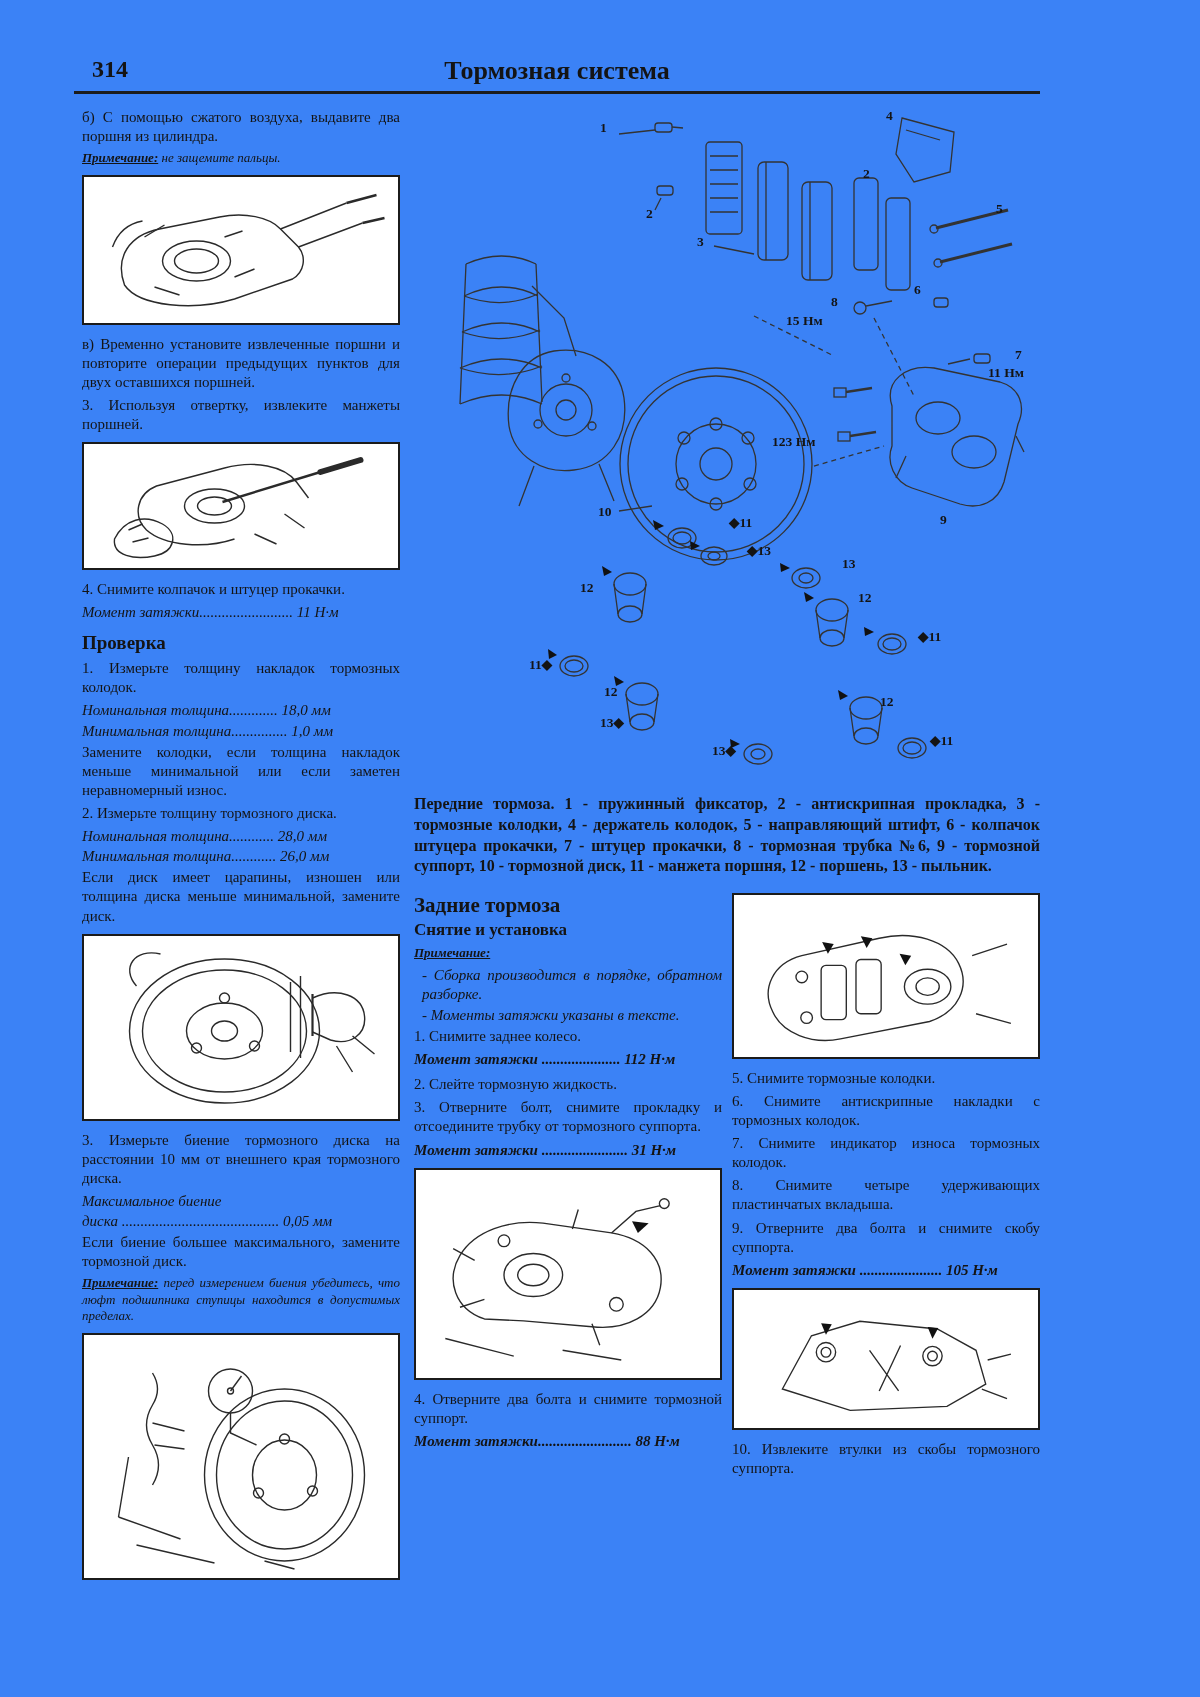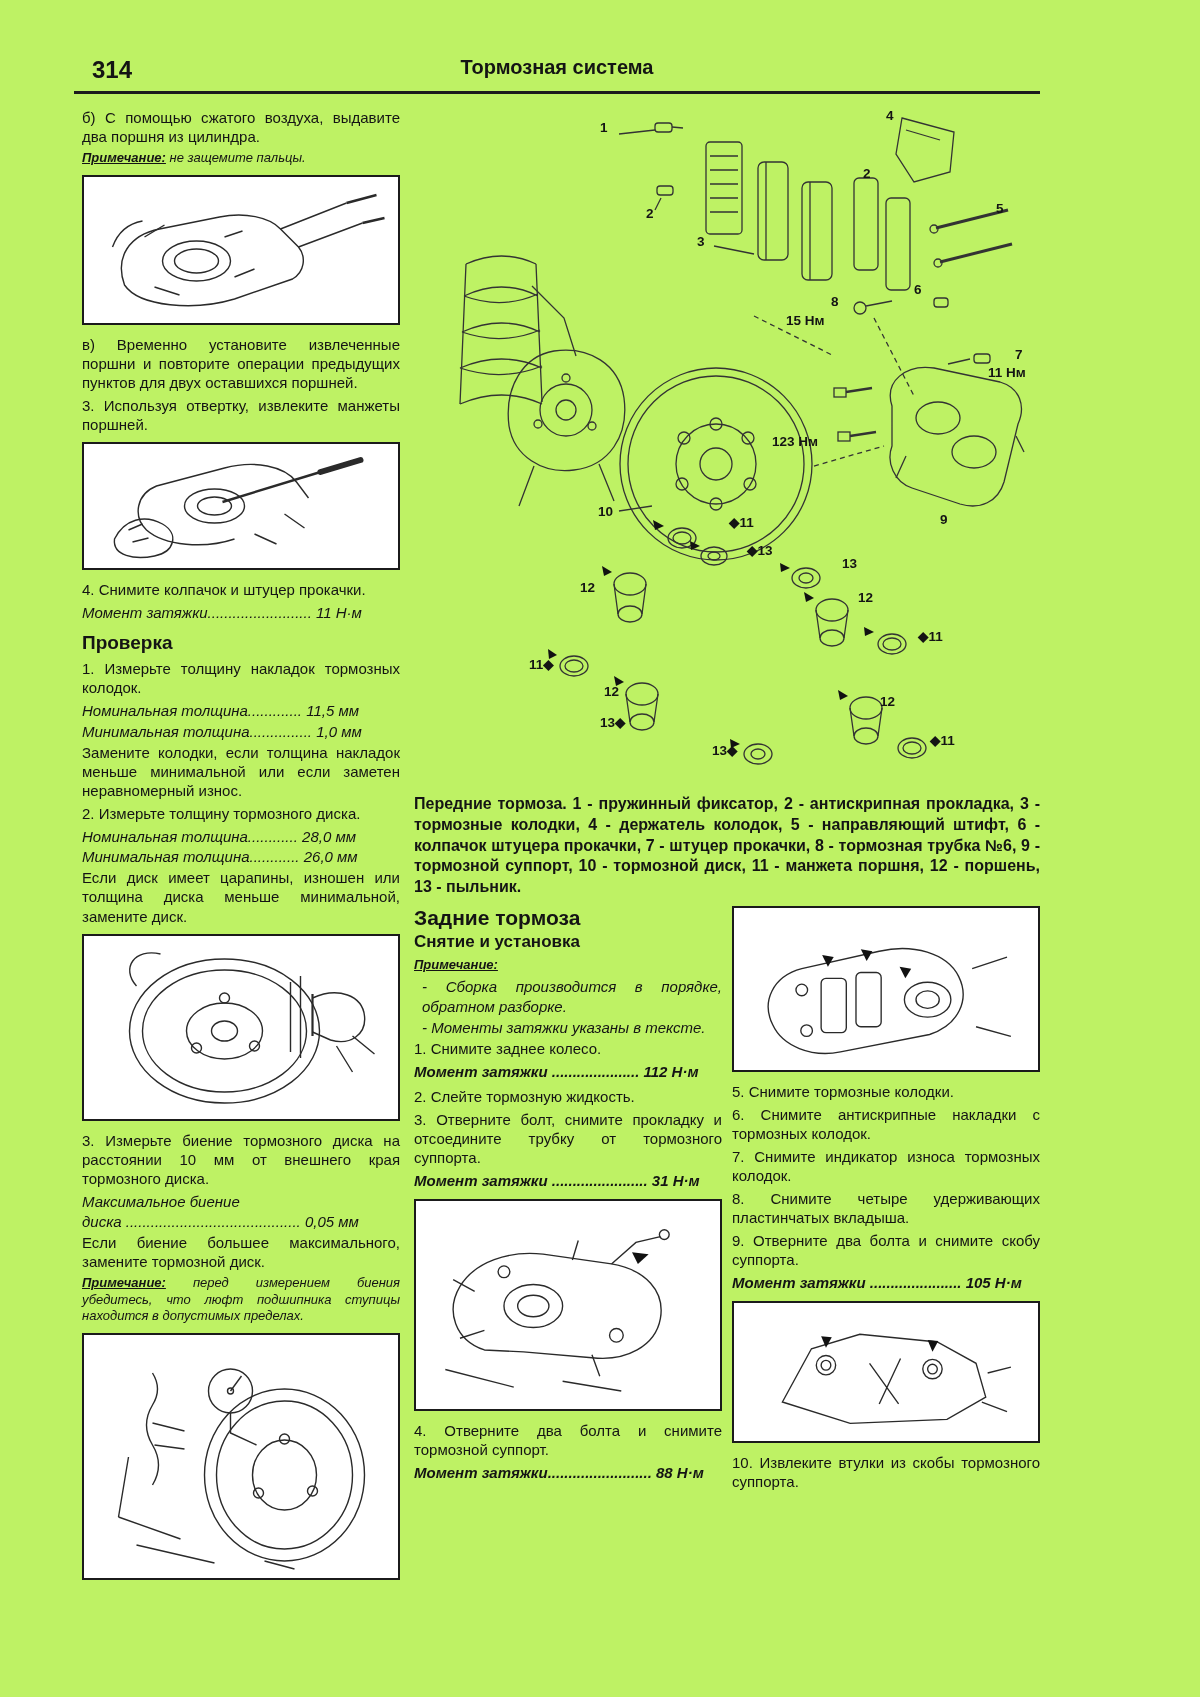--- a/index.html
+++ b/index.html
@@ -1,24 +1,24 @@
 <!DOCTYPE html>
 <html><head>
 <meta charset="utf-8">
 <style>
   * { margin:0; padding:0; box-sizing:border-box; }
   html,body { background:#ffffff; }
   body { font-family:"Liberation Sans", sans-serif; color:#141414; }
   .page {
     position:relative; width:1200px; height:1697px; margin:0 auto;
-    background:#bef264; padding:56px 160px 24px 74px; overflow:hidden;
+    background:#3b82f6; padding:56px 160px 24px 74px; overflow:hidden;font-family:Liberation Serif, serif;
   }
   .page-header { position:relative; border-bottom:3px solid #1c1c1c; padding-bottom:6px; height:38px; }
   .page-number { position:absolute; left:18px; top:0; font-size:24px; font-weight:bold; }
-  .page-title { display:block; width:100%; text-align:center; font-size:20px; font-weight:bold; }
+  .page-title { display:block; width:100%; text-align:center; font-size:26px; font-weight:bold; }
 
   .columns { display:flex; gap:14px; margin-top:12px; }
   .left-col { width:318px; flex:none;margin-left:8px; }
   .right-col { flex:1; min-width:0; }
 
   .body { font-size:15px; line-height:1.27; text-align:justify; margin:2px 0 4px; }
   .spec { font-size:15px; font-style:italic; line-height:1.28; margin:1px 0; }
   .torque { font-size:15px; font-style:italic; line-height:1.3; margin:2px 0 6px; }
   .torque.bold { font-weight:bold; }
   .note { font-size:13px; font-style:italic; line-height:1.27; text-align:justify; margin:2px 0 4px; }
@@ -31,21 +31,21 @@
   .rear-sub { font-size:17px; font-weight:bold; margin:0 0 5px; }
 
   .img-box { border:2px solid #1b1b1b; background:#fff; margin:8px 0 10px; overflow:hidden; }
   .img-box svg { display:block; width:100%; }
 
   .figure-wrap { position:relative; width:635px; height:672px; }
   .figure-wrap svg { position:absolute; left:0; top:0; }
   .callout { position:absolute; font-size:13.5px; font-weight:bold; white-space:nowrap; }
 
   .caption { font-weight:bold; font-size:16px; line-height:1.3; text-align:justify; margin-top:16px; }
-  .sub-columns { display:flex; gap:10px; margin-top:0;justify-content:flex-end; }
+  .sub-columns { display:flex; gap:10px; margin-top:8px;justify-content:flex-end; }
   .sub-col { flex:1; min-width:0; }
 </style>
 </head>
 <body>
 
 <div class="page">
 
   <header class="page-header">
     <span class="page-number">314</span>
     <span class="page-title">Тормозная система</span>
@@ -88,21 +88,21 @@
             <path d="M170 90 l22 10 M200 70 l20 14"></path>
           </g>
         </svg>
       </figure>
 
       <p class="body">4. Снимите колпачок и штуцер прокачки.</p>
       <p class="torque">Момент затяжки......................... 11 Н·м</p>
 
       <h3 class="section-heading">Проверка</h3>
       <p class="body">1. Измерьте толщину накладок тормозных колодок.</p>
-      <p class="spec">Номинальная толщина............. 11,5 мм</p>
+      <p class="spec">Номинальная толщина............. 18,0 мм</p>
       <p class="spec">Минимальная толщина............... 1,0 мм</p>
       <p class="body">Замените колодки, если толщина накладок меньше минимальной или если заметен неравномерный износ.</p>
       <p class="body">2. Измерьте толщину тормозного диска.</p>
       <p class="spec">Номинальная толщина............ 28,0 мм</p>
       <p class="spec">Минимальная толщина............ 26,0 мм</p>
       <p class="body">Если диск имеет царапины, изношен или толщина диска меньше минимальной, замените диск.</p>
 
       <figure class="img-box">
         <svg viewBox="0 0 313 183" height="183">
           <g fill="none" stroke="#2a2a2a" stroke-width="1.4">

